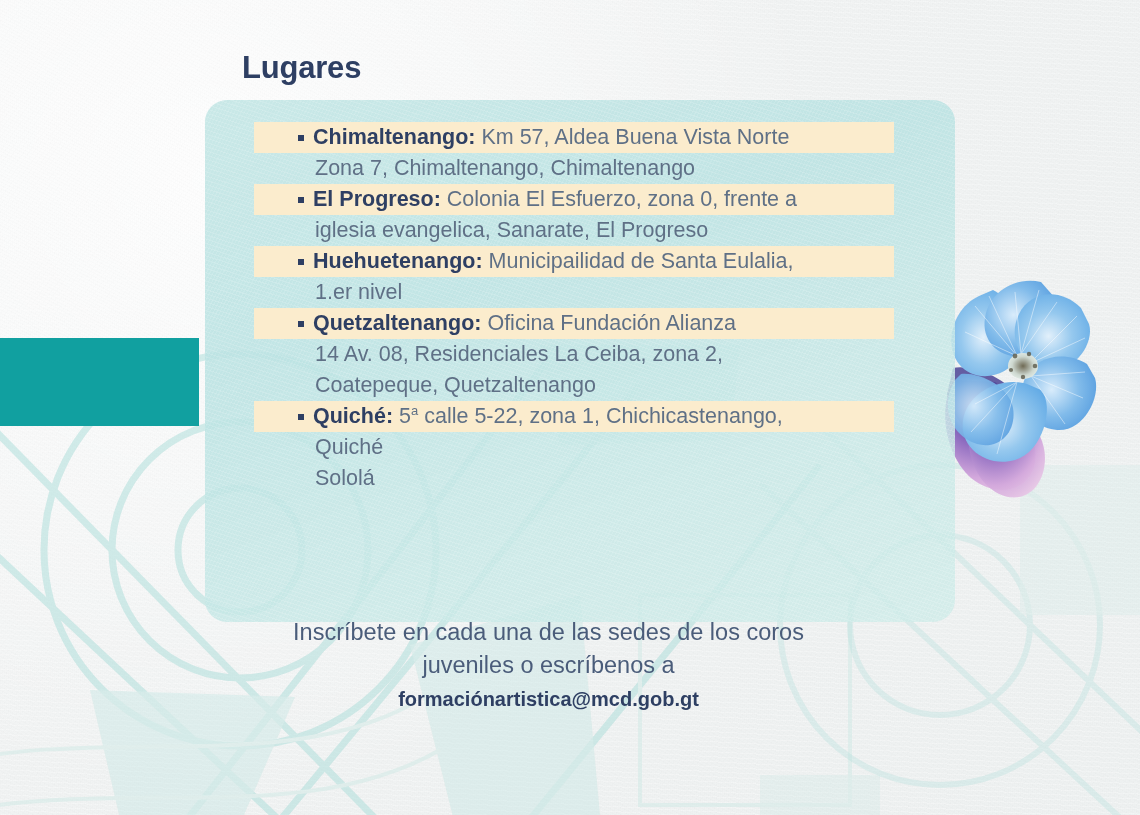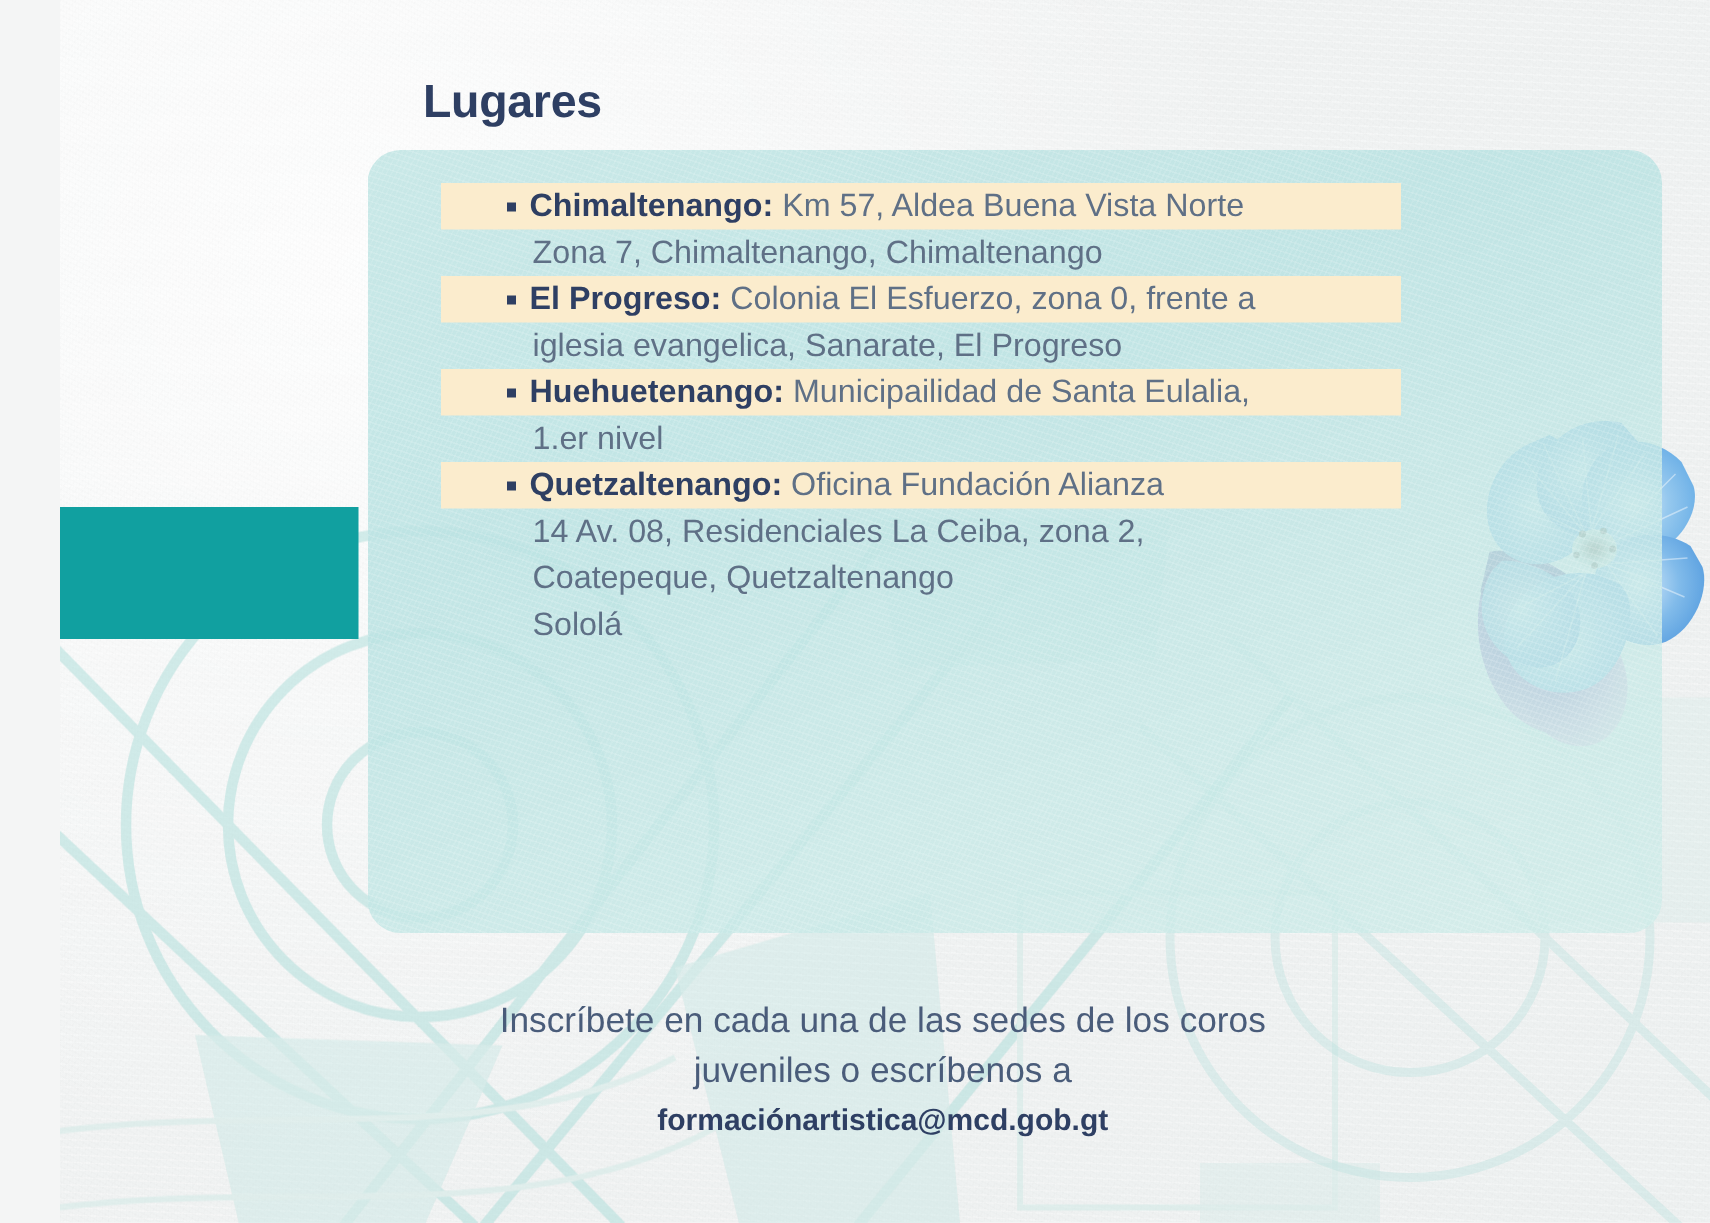--- a/index.html
+++ b/index.html
@@ -18,21 +18,20 @@
   }
 
   
   .page {
     position: absolute;
     inset: 0;
     background:
       radial-gradient(circle at 18% 22%, rgba(255,255,255,0.85) 0%, rgba(255,255,255,0) 55%),
       linear-gradient(135deg, #f7f8f8 0%, #f1f3f3 40%, #eef1f1 100%);
     overflow: hidden;
-    margin-left: 40px;
   }
 
   .paper-grain {
     position: absolute;
     inset: 0;
     opacity: 0.55;
     background-image:
       repeating-linear-gradient(27deg, rgba(0,0,0,0.014) 0 1px, rgba(255,255,255,0) 1px 3px),
       repeating-linear-gradient(-54deg, rgba(0,0,0,0.012) 0 1px, rgba(255,255,255,0) 1px 4px),
       repeating-linear-gradient(91deg, rgba(0,0,0,0.010) 0 1px, rgba(255,255,255,0) 1px 2px),
@@ -88,21 +87,21 @@
     font-weight: 700;
     letter-spacing: -0.2px;
     color: #2e3f63;
   }
 
   
   .card {
     position: absolute;
     left: 205px;
     top: 100px;
-    width: 863px;
+    width: 750px;
     height: 522px;
     border-radius: 22px;
     background:
       linear-gradient(160deg, rgba(196,230,229,0.92) 0%, rgba(186,226,226,0.88) 35%, rgba(199,232,230,0.84) 70%, rgba(206,235,232,0.80) 100%);
     overflow: hidden;
   }
   .card-grain {
     position: absolute;
     inset: 0;
     opacity: 0.4;
@@ -171,21 +170,21 @@
     font-size: 13px;
     vertical-align: super;
     line-height: 0;
     color: #5f7086;
   }
 
   
   .footer {
     position: absolute;
     left: 0;
-    top: 664px;
+    top: 616px;
     width: 1097px;
     text-align: center;
   }
   .footer-line {
     font-size: 23.5px;
     line-height: 33px;
     color: #4a5c7a;
   }
   .footer-email {
     font-size: 20px;
@@ -320,20 +319,24 @@
         <div class="place-item">
           <div class="place-line head"><span class="bullet"></span><b class="dept">Huehuetenango:</b> <span class="addr">Municipailidad de Santa Eulalia,</span></div>
           <div class="place-line"><span class="cont addr">1.er nivel</span></div>
         </div>
         <div class="place-item">
           <div class="place-line head"><span class="bullet"></span><b class="dept">Quetzaltenango:</b> <span class="addr">Oficina Fundación Alianza</span></div>
           <div class="place-line"><span class="cont addr">14 Av. 08, Residenciales La Ceiba, zona 2,</span></div>
           <div class="place-line"><span class="cont addr">Coatepeque, Quetzaltenango</span></div>
         </div>
         <div class="place-item">
+          <div class="place-line head"><span class="bullet"></span><b class="dept">Quiché:</b> <span class="addr">5</span><sup class="ord">a</sup><span class="addr"> calle 5-22, zona 1, Chichicastenango,</span></div>
+          <div class="place-line"><span class="cont addr">Quiché</span></div>
+        </div>
+        <div class="place-item">
           <div class="place-line"><span class="cont addr">Sololá</span></div>
         </div>
       </div>
   </div>
 
   <div class="footer">
     <div class="footer-line">Inscríbete en cada una de las sedes de los coros</div>
     <div class="footer-line">juveniles o escríbenos a</div>
     <div class="footer-email">formaciónartistica@mcd.gob.gt</div>
   </div>

